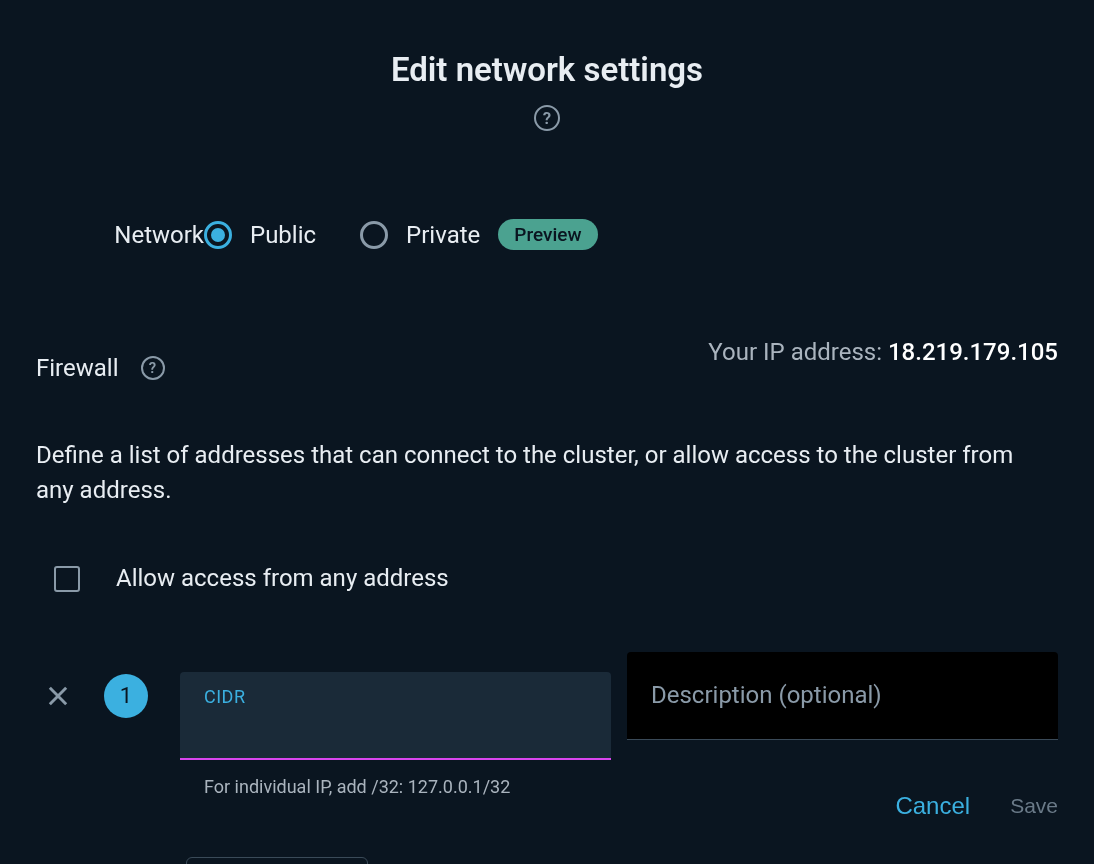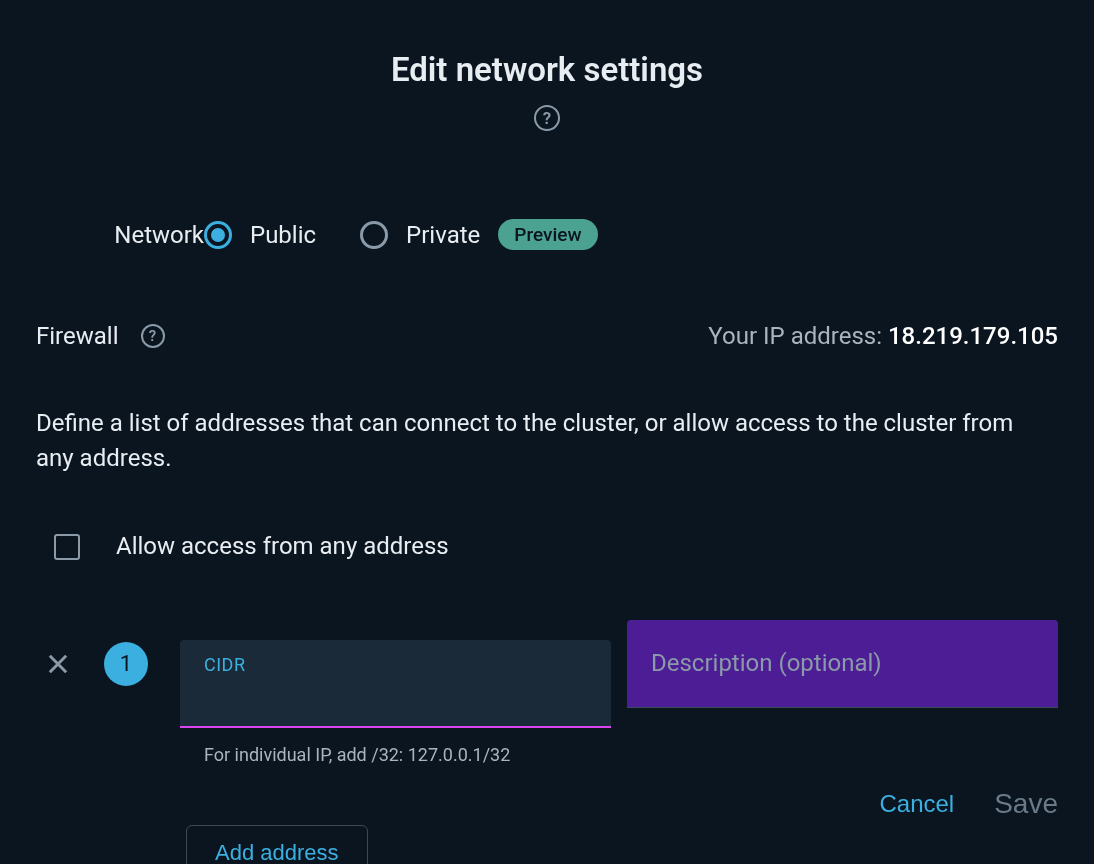--- a/index.html
+++ b/index.html
@@ -119,20 +119,21 @@
       display: flex;
       align-items: center;
       justify-content: space-between;
       margin-bottom: 56px;
     }
     
     .firewall-left {
       display: flex;
       align-items: center;
       gap: 22px;
+      margin-top: 32px;
     }
     
     .firewall-label {
       font-size: 24px;
       color: #e8edf2;
     }
     
     .ip-info {
       font-size: 24px;
       color: #aab4be;
@@ -229,21 +230,21 @@
     }
     
     .helper-text {
       font-size: 18px;
       color: #aab4be;
       margin-top: 16px;
       padding-left: 24px;
     }
     
     .desc-input-container {
-      background-color: #4c1d95;
+      background-color: #000000;
       border-bottom: 1px solid #3a4a58;
       padding: 28px 24px;
       min-height: 88px;
       border-radius: 4px 4px 0 0;
       display: flex;
       align-items: center;
     }
     
     .desc-placeholder {
       font-size: 24px;
@@ -275,21 +276,21 @@
       color: #3bb0e0;
       font-size: 24px;
       font-weight: 500;
       cursor: pointer;
     }
     
     .save-btn {
       background: transparent;
       border: none;
       color: #6a7a88;
-      font-size: 28px;
+      font-size: 21px;
       font-weight: 500;
       cursor: pointer;
     }
   </style>
 </head>
 <body>
 
 
 
 <div class="header">

